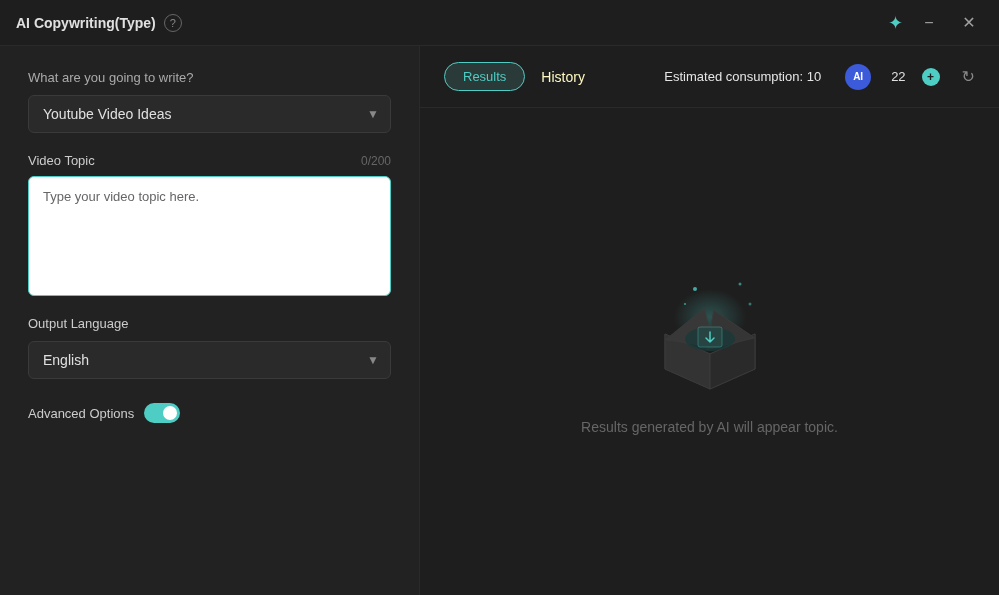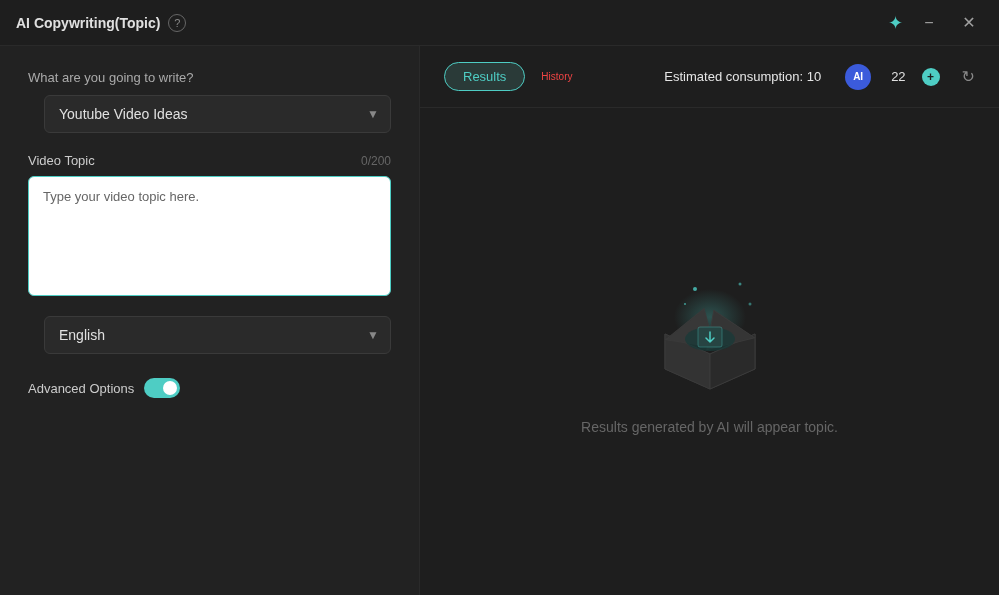--- a/index.html
+++ b/index.html
@@ -88,21 +88,20 @@
       flex-shrink: 0;
     }
     .section-label {
       font-size: 13px;
       color: #aaa;
       margin-bottom: 10px;
     }
     .select-wrapper {
       position: relative;
       margin-bottom: 20px;
-      margin-left: 16px;
     }
     .custom-select {
       width: 100%;
       background: #2a2a2a;
       border: 1px solid #3a3a3a;
       border-radius: 6px;
       color: #e0e0e0;
       font-size: 14px;
       padding: 10px 36px 10px 14px;
       appearance: none;
@@ -210,22 +209,22 @@
       border: 1px solid #4ecdc4;
       color: #4ecdc4;
       border-radius: 20px;
       padding: 6px 18px;
       font-size: 13px;
       cursor: pointer;
     }
     .tab-history {
       background: none;
       border: none;
-      color: #ef4444;
-      font-size: 10px;
+      color: #fef9c3;
+      font-size: 14px;
       cursor: pointer;
     }
     .consumption-text {
       margin-left: auto;
       font-size: 13px;
       color: #e5e5e5;
     }
     .ai-badge {
       width: 26px;
       height: 26px;
@@ -285,21 +284,21 @@
     }
     
   </style>
 </head>
 <body>
 
 <div class="app-window">
 
   <div class="title-bar">
     <div class="title-bar-left">
-      <span class="title-text">AI Copywriting(Topic)</span>
+      <span class="title-text">AI Copywriting(Type)</span>
       <div class="help-icon">?</div>
     </div>
     <div class="title-bar-right">
       <span class="star-icon">✦</span>
       <button class="title-btn">−</button>
       <button class="title-btn close">✕</button>
     </div>
   </div>
 
   <div class="content-area">
@@ -316,20 +315,21 @@
         </select>
         <span class="select-arrow">▼</span>
       </div>
 
       <div class="field-label-row">
         <span class="field-label">Video Topic</span>
         <span class="char-count">0/200</span>
       </div>
       <textarea class="textarea-field" placeholder="Type your video topic here." style=""></textarea>
 
+      <p class="output-lang-label">Output Language</p>
       <div class="select-wrapper">
         <select class="custom-select">
           <option>English</option>
           <option>Spanish</option>
           <option>French</option>
           <option>German</option>
         </select>
         <span class="select-arrow">▼</span>
       </div>
 

